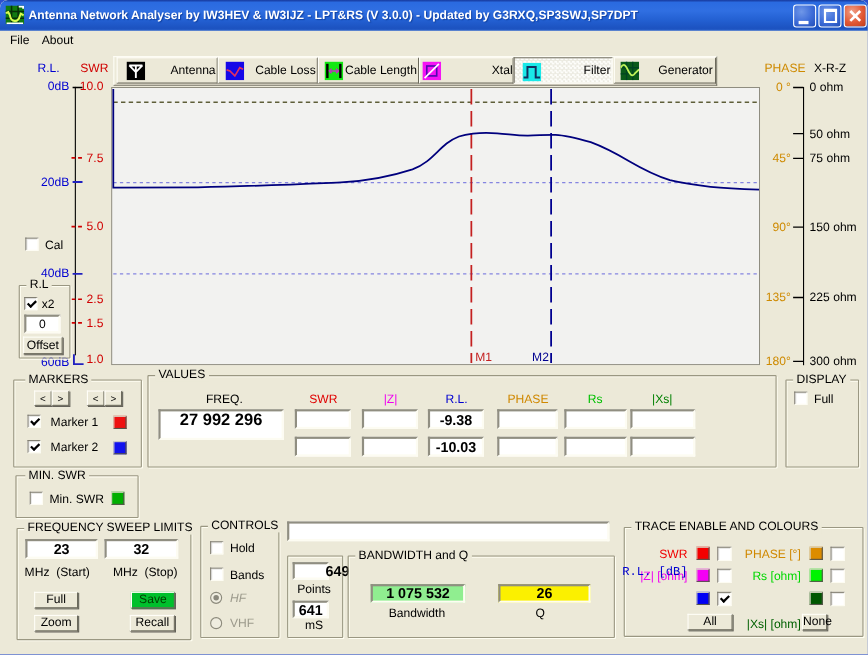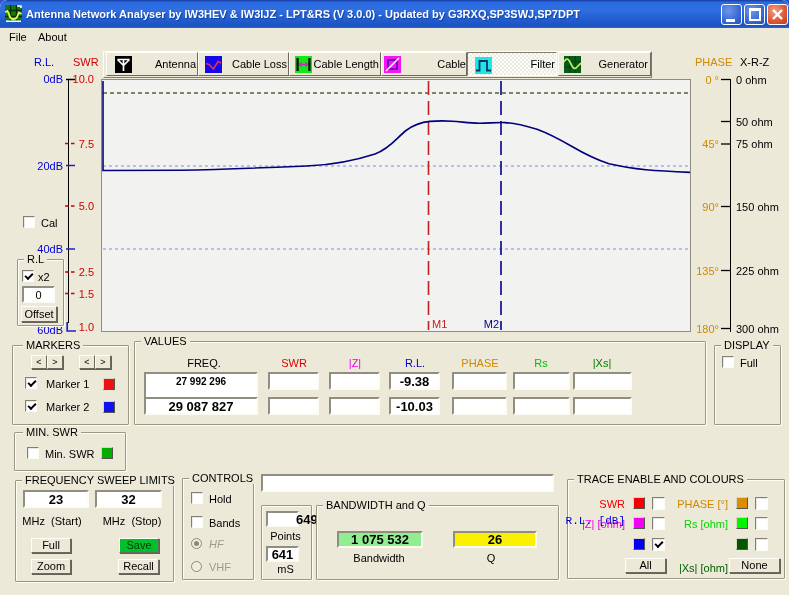--- a/index.html
+++ b/index.html
@@ -72,21 +72,21 @@
       <rect x="1.5" y="2" width="2.2" height="13" fill="#000"></rect>
       <rect x="13.3" y="2" width="2.2" height="13" fill="#000"></rect>
       <path d="M4 8.5 H13 M4 8.5 l2.5 -2 M4 8.5 l2.5 2 M13 8.5 l-2.5 -2 M13 8.5 l-2.5 2" stroke="#c030c0" stroke-width="1.3" fill="none"></path>
     </svg>
 <div class="lab" style="left:297px;top:58px;width:82px;text-align:right;">Cable Length</div>
 <svg class="abs" style="left:384px;top:56px" width="17" height="17" viewBox="0 0 17 17">
       <rect width="17" height="17" fill="#f414f4"></rect>
       <rect x="4" y="4" width="9" height="9" fill="none" stroke="#5008b0" stroke-width="1.5"></rect>
       <path d="M2 15 L15 2" stroke="#fff" stroke-width="1.5"></path>
     </svg>
-<div class="lab" style="left:386px;top:58px;width:80px;text-align:right;">Cable</div>
+<div class="lab" style="left:386px;top:58px;width:80px;text-align:right;">Xtal</div>
 <svg class="abs" style="left:475px;top:57px" width="17" height="17" viewBox="0 0 17 17">
       <rect width="17" height="17" fill="#1ae8e8"></rect>
       <path d="M1 13.5 H4.5 V4 H12 V13.5 H16" stroke="#103060" stroke-width="1.8" fill="none"></path>
     </svg>
 <div class="lab" style="left:477px;top:58px;width:78px;text-align:right;">Filter</div>
 <svg class="abs" style="left:564px;top:56px" width="17" height="17" viewBox="0 0 17 17">
       <rect width="17" height="17" fill="#0a5a1a"></rect>
       <path d="M0 5.6 H17 M0 11.2 H17 M5.6 0 V17 M11.2 0 V17" stroke="#042" stroke-width="1.2" fill="none"></path>
       <path d="M0 6 C2 2,4 2,6 6 S10 15,13 11 L17 7" stroke="#bef25a" stroke-width="1.7" fill="none"></path>
     </svg>
@@ -186,28 +186,27 @@
 
 <div class="gb" style="left:134px;top:341px;width:570px;height:82px;"></div>
 <div class="gl" style="left:141px;top:336px;">VALUES</div>
 <div class="lab ct" style="left:174px;top:357px;width:60px;">FREQ.</div>
 <div class="lab ct" style="left:264px;top:357px;width:60px;color:#e00000;">SWR</div>
 <div class="lab ct" style="left:325px;top:357px;width:60px;color:#f000f0;">|Z|</div>
 <div class="lab ct" style="left:385px;top:357px;width:60px;color:#0000d0;">R.L.</div>
 <div class="lab ct" style="left:450px;top:357px;width:60px;color:#d08800;">PHASE</div>
 <div class="lab ct" style="left:511px;top:357px;width:60px;color:#00c000;">Rs</div>
 <div class="lab ct" style="left:572px;top:357px;width:60px;color:#008000;">|Xs|</div>
-<div class="tb b" style="left:144px;top:372px;width:114px;height:28px;line-height:15px;font-size:10px;">27 992 296</div>
+<div class="tb b" style="left:144px;top:372px;width:114px;height:28px;line-height:15px;font-size:15px;">27 992 296</div>
 <div class="tb" style="left:268px;top:372px;width:51px;height:18px;"></div>
 <div class="tb" style="left:329px;top:372px;width:51px;height:18px;"></div>
 <div class="tb b" style="left:389px;top:372px;width:51px;height:18px;line-height:15px;font-size:13px;">-9.38</div>
 <div class="tb" style="left:452px;top:372px;width:55px;height:18px;"></div>
 <div class="tb" style="left:513px;top:372px;width:57px;height:18px;"></div>
 <div class="tb" style="left:573px;top:372px;width:59px;height:18px;"></div>
-<div class="tb b" style="left:144px;top:397px;width:114px;height:18px;line-height:15px;font-size:13px;">29 087 827</div>
 <div class="tb" style="left:268px;top:397px;width:51px;height:18px;"></div>
 <div class="tb" style="left:329px;top:397px;width:51px;height:18px;"></div>
 <div class="tb b" style="left:389px;top:397px;width:51px;height:18px;line-height:15px;font-size:13px;">-10.03</div>
 <div class="tb" style="left:452px;top:397px;width:55px;height:18px;"></div>
 <div class="tb" style="left:513px;top:397px;width:57px;height:18px;"></div>
 <div class="tb" style="left:573px;top:397px;width:59px;height:18px;"></div>
 
 <div class="gb" style="left:714px;top:345px;width:65px;height:78px;"></div>
 <div class="gl" style="left:721px;top:340px;">DISPLAY</div>
 <div class="cb" style="left:722px;top:356px;"></div>
@@ -272,14 +271,14 @@
 <div class="swa" style="left:736px;top:517px;background:#00f400;"></div>
 <div class="cb" style="left:755px;top:517px;width:13px;height:13px;"></div>
 <div class="lab rt" style="left:565px;top:515px;width:60px;color:#0000d0;font-family:Liberation Mono, monospace;">R.L. [dB]</div>
 <div class="swa" style="left:633px;top:538px;background:#0000f4;"></div>
 <div class="cb" style="left:652px;top:538px;width:13px;height:13px;"></div>
     <div class="chk" style="left:655px;top:541px;"></div>
 <div class="lab rt" style="left:658px;top:539px;width:70px;color:#006000;margin-top:23px;">|Xs| [ohm]</div>
 <div class="swa" style="left:736px;top:538px;background:#005700;"></div>
 <div class="cb" style="left:755px;top:538px;width:13px;height:13px;"></div>
 <div class="btn" style="left:625px;top:558px;width:41px;height:15px;line-height:13px;">All</div>
-<div class="btn" style="left:729px;top:558px;width:51px;height:15px;line-height:13px;">None</div>
+<div class="btn" style="left:729px;top:558px;width:23px;height:15px;line-height:13px;">None</div>
 
 </div>
 </body></html>

